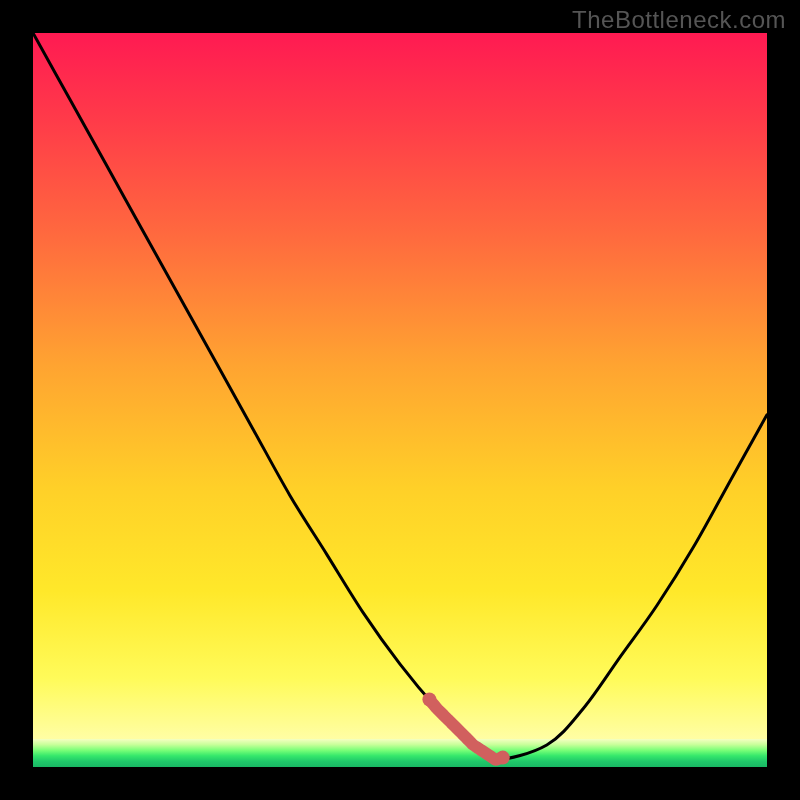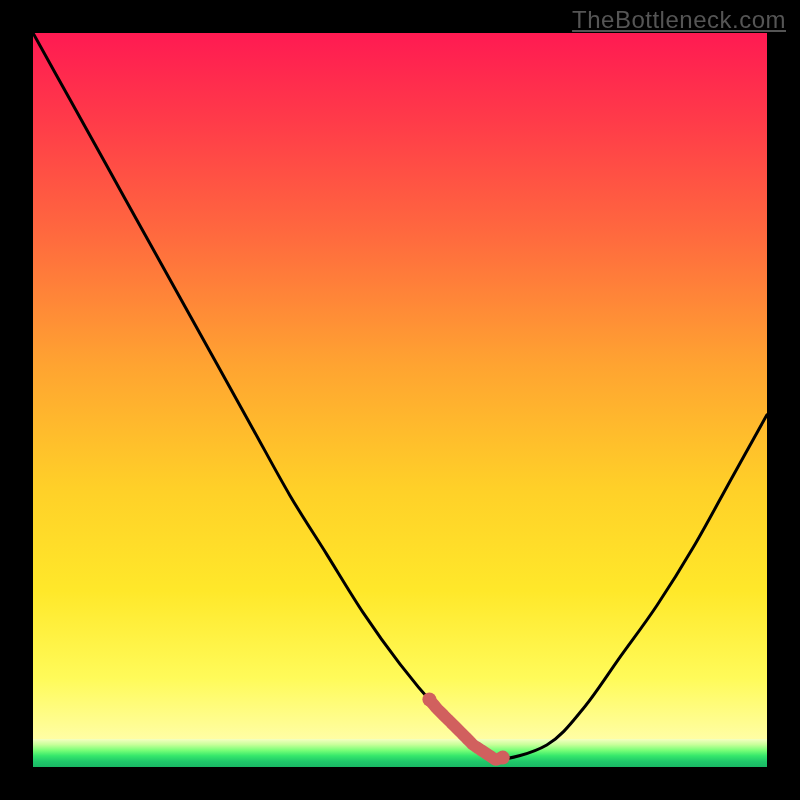--- a/index.html
+++ b/index.html
@@ -20,21 +20,20 @@
     background: #000;
   }
   .watermark {
     position: absolute;
     top: 6px;
     right: 14px;
     color: #555;
     font-size: 24px;
     letter-spacing: 0.5px;
     z-index: 10;
-    text-decoration: underline;
   }
   .plot-area {
     position: absolute;
     left: 33px;
     top: 33px;
     width: 734px;
     height: 734px;
     
     background: linear-gradient(
       to bottom,

